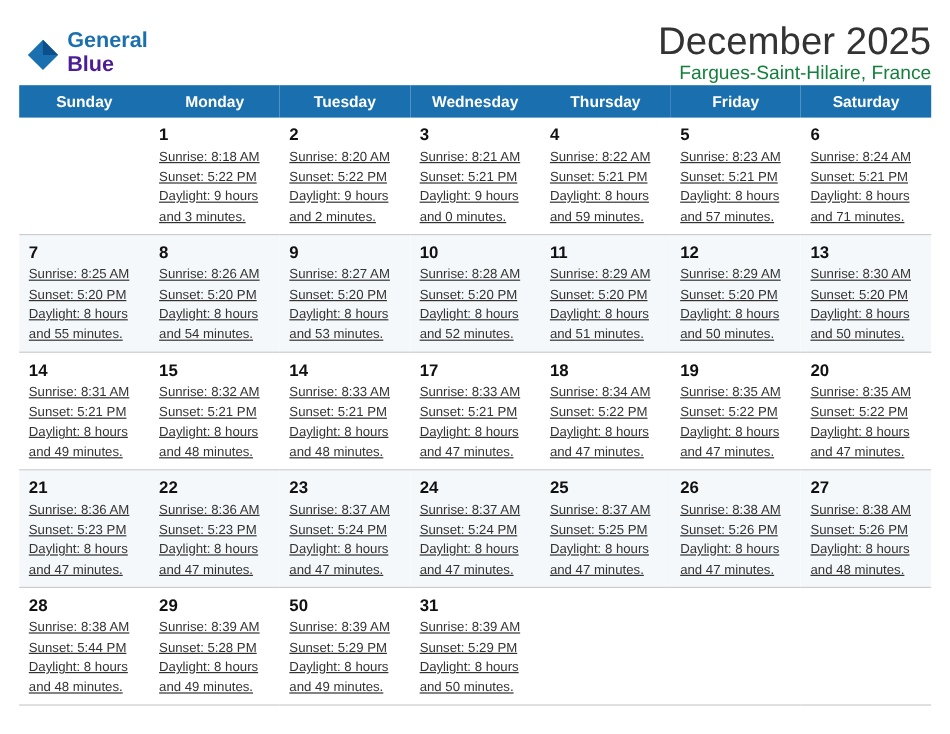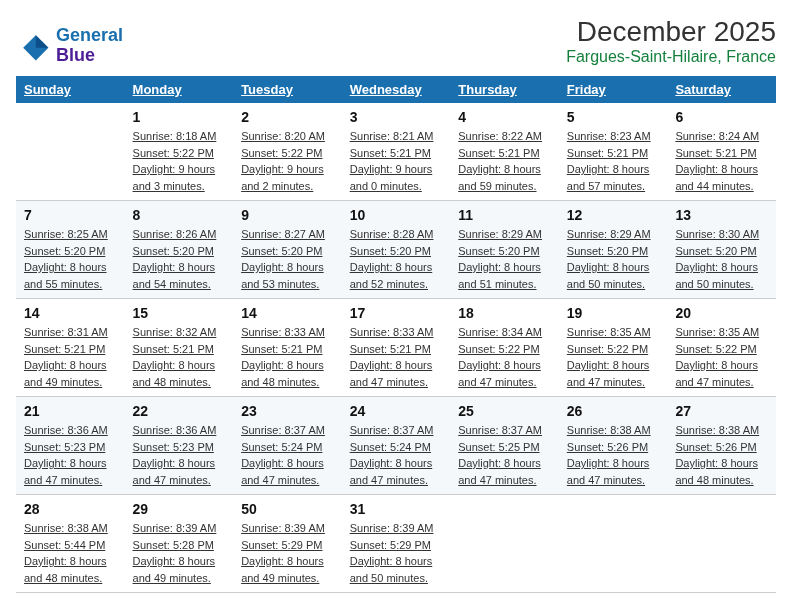--- a/index.html
+++ b/index.html
@@ -6,22 +6,21 @@
     body {
       font-family: Arial, sans-serif;
       background: #fff;
       width: 792px;
       min-height: 612px;
       padding: 16px;
     }
     .header {
       display: flex;
       justify-content: space-between;
-      align-items: flex-end;
-      margin-bottom: 10px;
+      align-items: center;
     }
     .logo {
       display: flex;
       align-items: center;
       gap: 4px;
     }
     .logo-text {
       font-size: 18px;
       font-weight: bold;
       line-height: 1.1;
@@ -31,41 +30,40 @@
       color: #1a6faf;
     }
     .logo-icon {
       width: 36px;
       height: 36px;
     }
     .title-block {
       text-align: right;
     }
     .month-title {
-      font-size: 28px;
+      font-size: 32px;
       font-weight: normal;
       color: #333;
     }
     .location-title {
       font-size: 16px;
       color: #15803d;
     }
     table {
       width: 100%;
       border-collapse: collapse;
       table-layout: fixed;
     }
     thead tr th {
       background-color: #1a6faf;
       color: #fff;
-      text-align: left;
+      text-align: center;
       padding: 6px 8px;
       font-size: 13px;
       font-weight: bold;
-      text-decoration: underline;
     }
     tbody tr {
       border-bottom: 1px solid #ccc;
     }
     tbody tr:nth-child(even) {
       background-color: #f5f8fb;
     }
     td {
       vertical-align: top;
       padding: 6px 8px;
@@ -165,21 +163,21 @@
             <div>Daylight: 8 hours</div>
             <div>and 57 minutes.</div>
           </div>
         </td>
         <td>
           <div class="day-num">6</div>
           <div class="day-info">
             <div>Sunrise: 8:24 AM</div>
             <div>Sunset: 5:21 PM</div>
             <div>Daylight: 8 hours</div>
-            <div>and 44 minutes.</div>
+            <div>and 71 minutes.</div>
           </div>
         </td>
       </tr>
       <tr>
         <td>
           <div class="day-num">7</div>
           <div class="day-info">
             <div>Sunrise: 8:25 AM</div>
             <div>Sunset: 5:20 PM</div>
             <div>Daylight: 8 hours</div>

